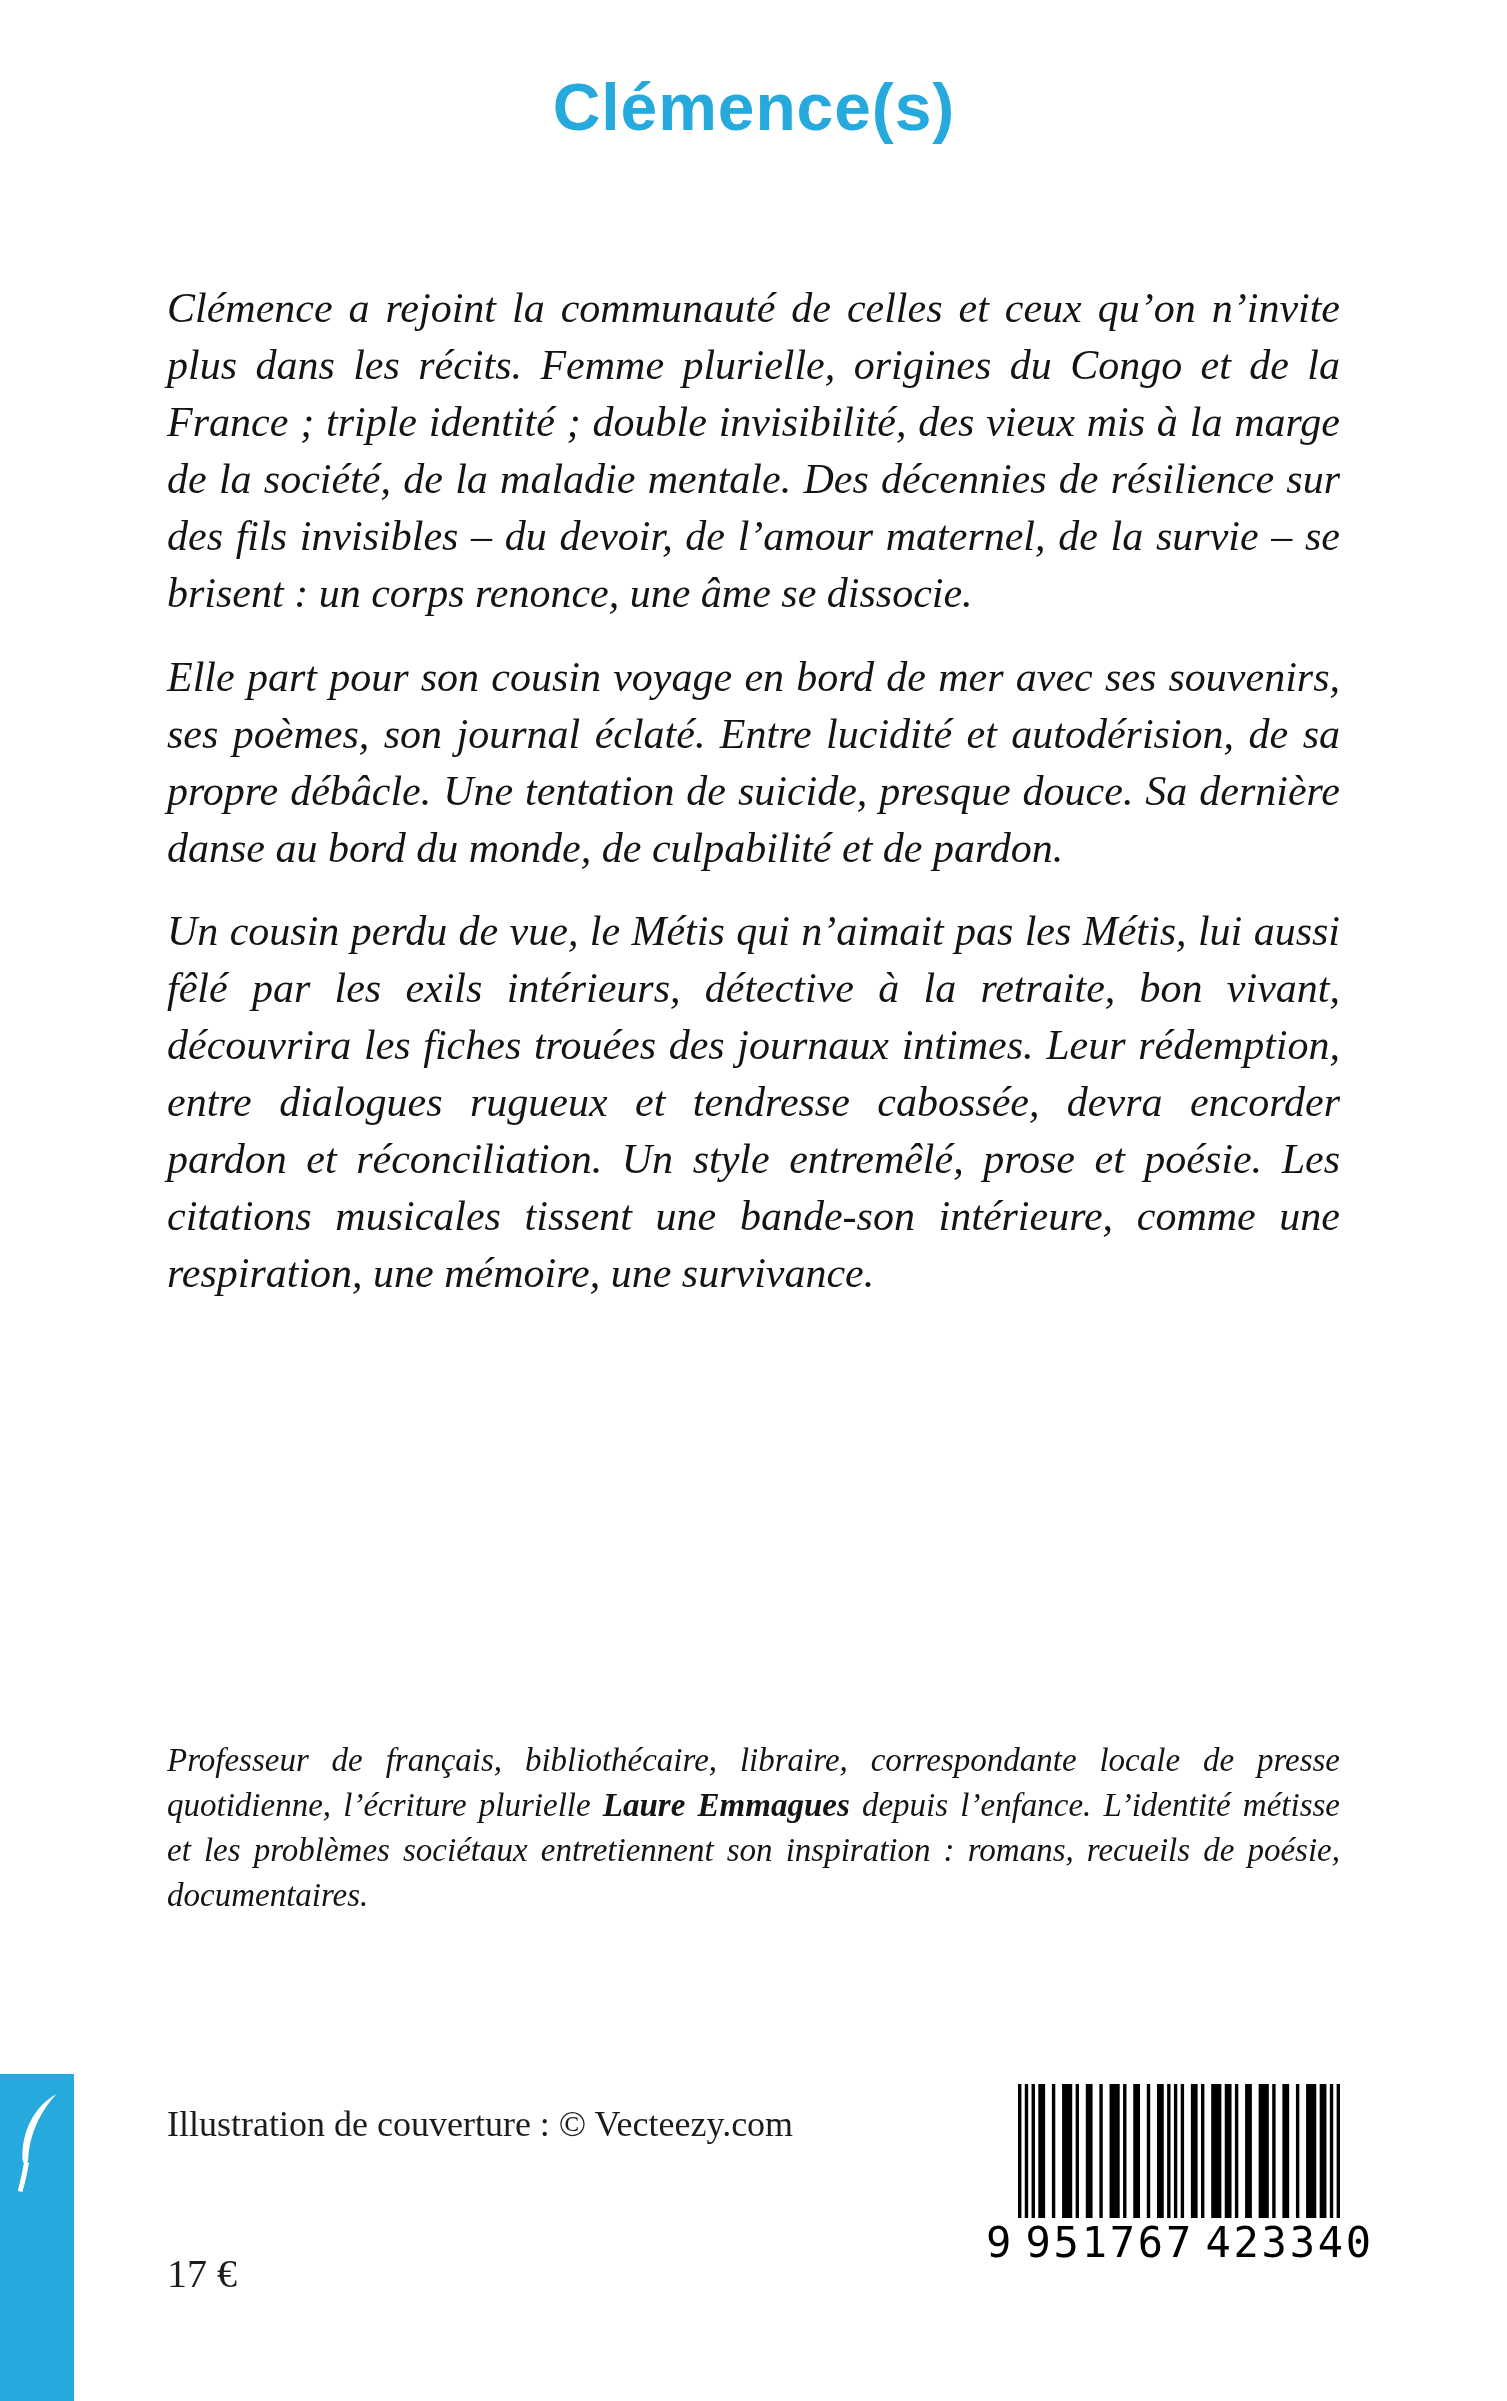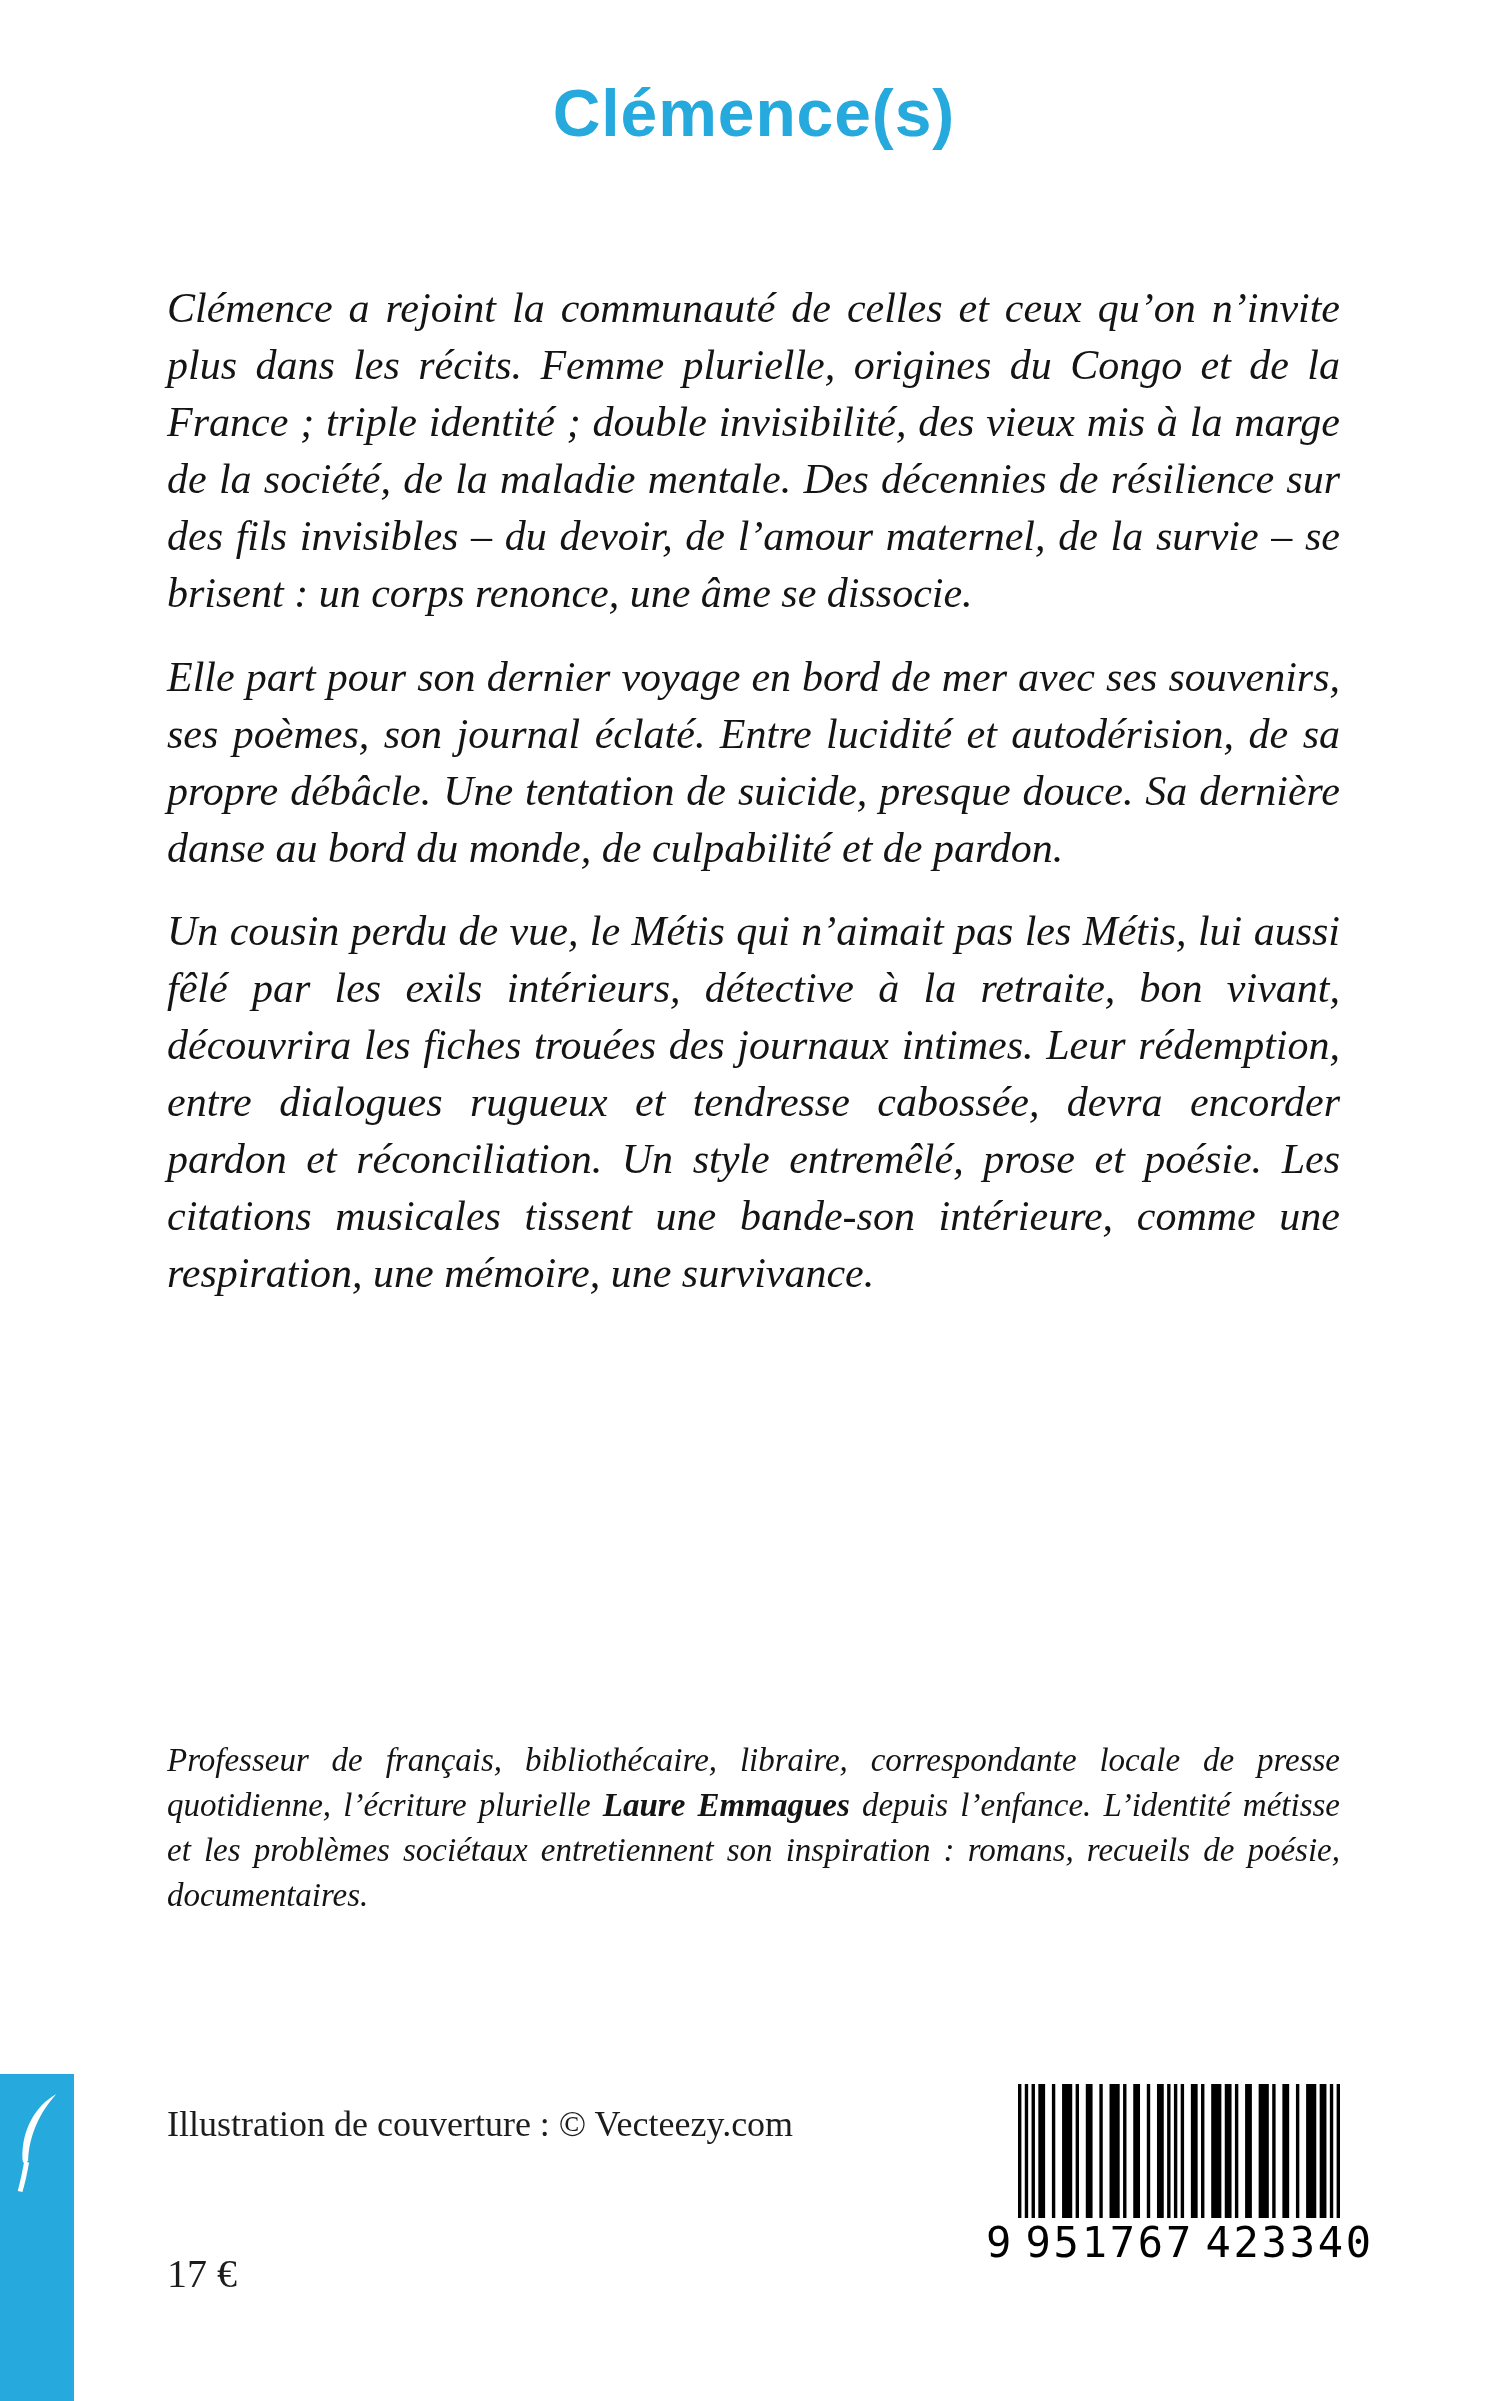--- a/index.html
+++ b/index.html
@@ -7,21 +7,21 @@
   html,body{ margin:0; padding:0; background:#ffffff; }
   .page{
     position:relative;
     width:1508px; height:2402px;
     background:#ffffff;
     font-family:"Liberation Serif", serif;
     color:#141414;
     overflow:hidden;
   }
   .title{
-    position:absolute; top:80px; left:0; width:100%;
+    position:absolute; top:74px; left:0; width:100%;
     margin:0; text-align:center;
     font-family:"Liberation Sans", sans-serif;
     font-weight:700; font-size:66px; line-height:1;
     letter-spacing:0.9px;
     color:var(--accent);
   }
   .synopsis{
     position:absolute; left:167px; top:280px; width:1173px;
     font-size:42px; line-height:57px;
     text-align:justify;
@@ -66,21 +66,21 @@
 </style>
 </head>
 <body>
 
 <div class="page">
 
   <h1 class="title">Clémence(s)</h1>
 
   <div class="synopsis">
     <p>Clémence a rejoint la communauté de celles et ceux qu’on n’invite plus dans les récits. Femme plurielle, origines du Congo et de la France ; triple identité ; double invisibilité, des vieux mis à la marge de la société, de la maladie mentale. Des décennies de résilience sur des fils invisibles – du devoir, de l’amour maternel, de la survie – se brisent : un corps renonce, une âme se dissocie.</p>
-    <p>Elle part pour son dernier voyage en bord de mer avec ses souvenirs, ses poèmes, son journal éclaté. Entre lucidité et autodérision, de sa propre débâcle. Une tentation de suicide, presque douce. Sa dernière danse au bord du monde, de culpabilité et de pardon.</p>
+    <p>Elle part pour son cousin voyage en bord de mer avec ses souvenirs, ses poèmes, son journal éclaté. Entre lucidité et autodérision, de sa propre débâcle. Une tentation de suicide, presque douce. Sa dernière danse au bord du monde, de culpabilité et de pardon.</p>
     <p>Un cousin perdu de vue, le Métis qui n’aimait pas les Métis, lui aussi fêlé par les exils intérieurs, détective à la retraite, bon vivant, découvrira les fiches trouées des journaux intimes. Leur rédemption, entre dialogues rugueux et tendresse cabossée, devra encorder pardon et réconciliation. Un style entremêlé, prose et poésie. Les citations musicales tissent une bande-son intérieure, comme une respiration, une mémoire, une survivance.</p>
   </div>
 
   <div class="bio"><span>Professeur de français, bibliothécaire, libraire, correspondante locale de presse quotidienne, l’écriture plurielle </span><span class="author-name">Laure Emmagues</span><span> depuis l’enfance. L’identité métisse et les problèmes sociétaux entretiennent son inspiration : romans, recueils de poésie, documentaires.</span></div>
 
   <div class="accent-bar">
     <svg class="feather" viewBox="0 0 50 110" aria-hidden="true">
       <path d="M45 3 C 22 16, 8 42, 9 72 C 9 74, 10 76, 11 77 L 15 74 C 16 46, 28 22, 45 3 Z"></path>
       <path d="M11 74 C 9 85, 7 95, 4 106 L 9 107 C 12 97, 14 87, 16 76 Z"></path>
     </svg>

